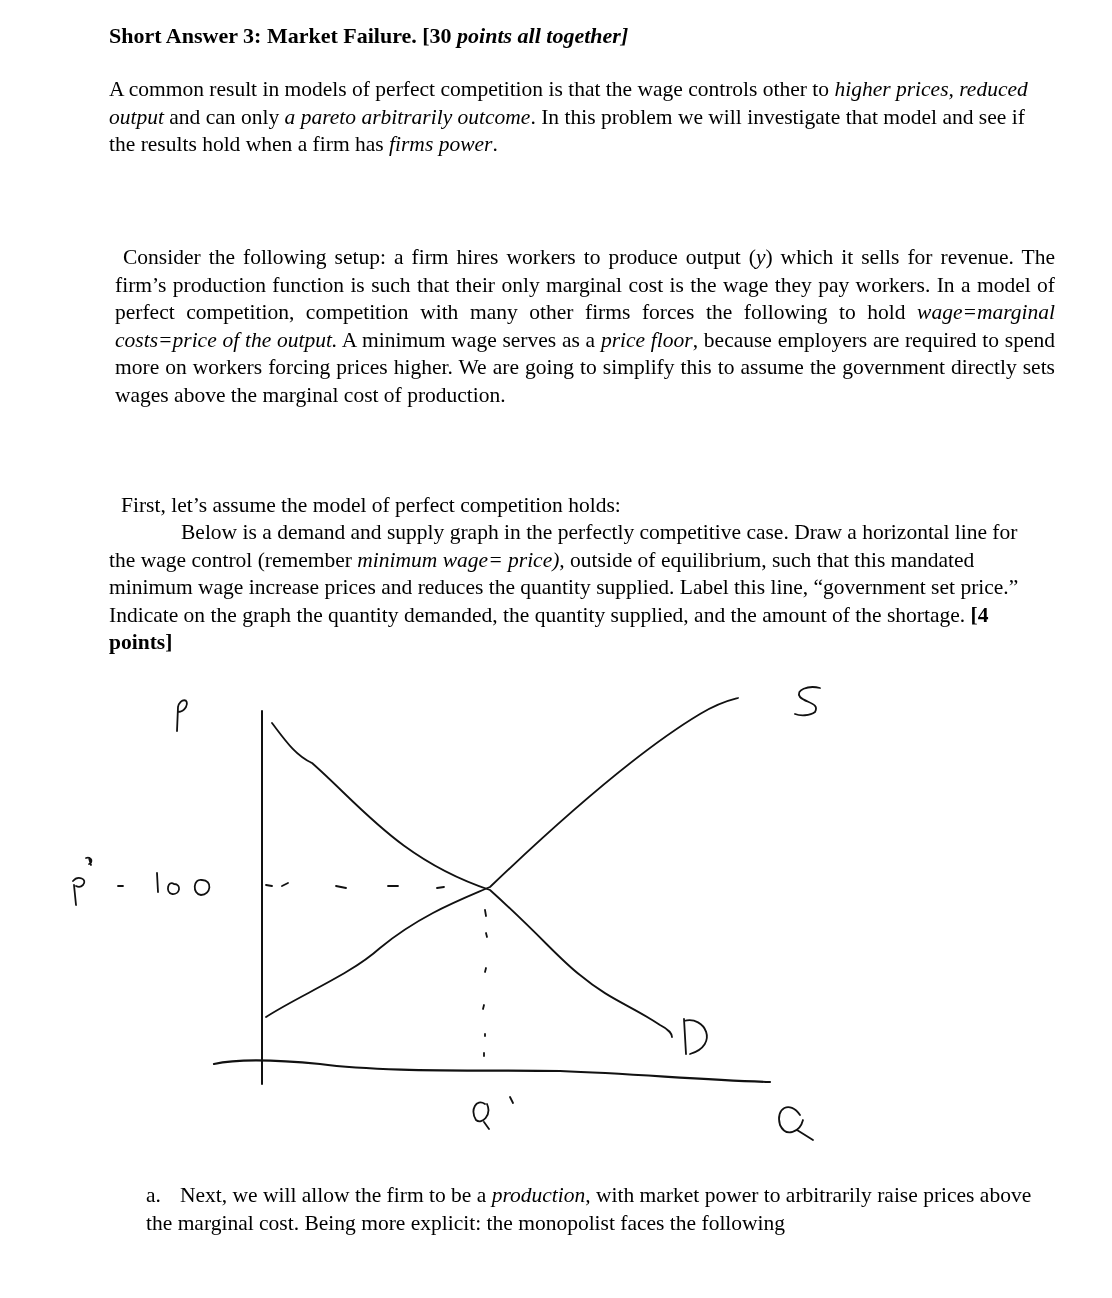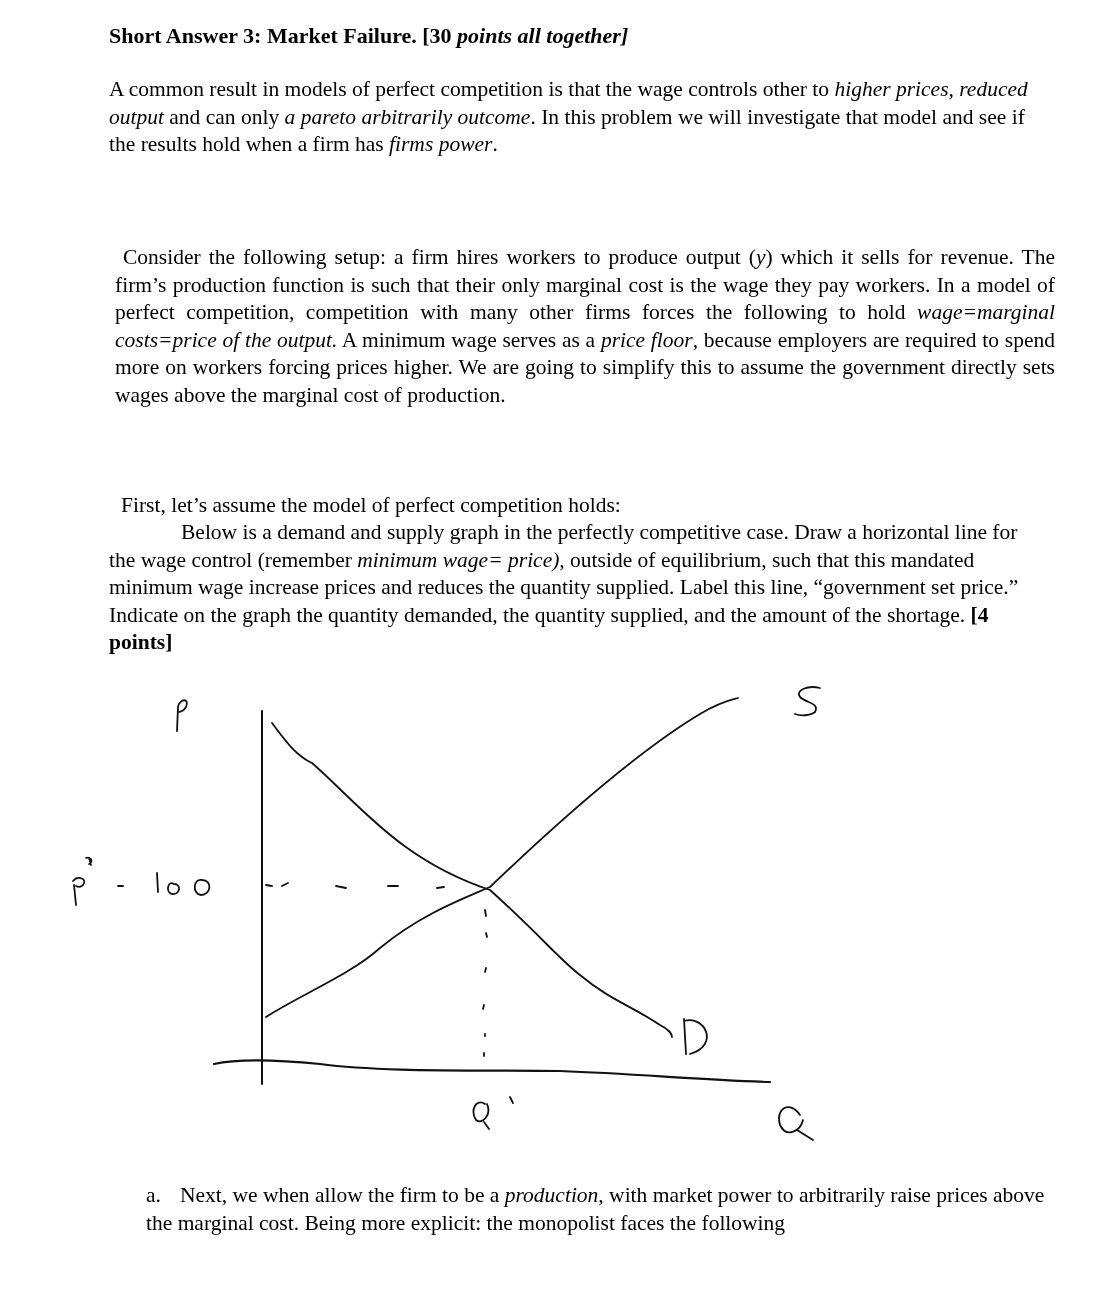--- a/index.html
+++ b/index.html
@@ -45,13 +45,13 @@
   <path d="M485 910 L486 916 M486 933 L487 937 M486 968 L485 972 M484 1005 L483 1009 M485 1034 L485 1036 M484 1053 L484 1056" stroke-width="1.8"></path>
 
   <path d="M177 731 L178 707 C 180 698, 190 698, 186 707 C 183 712, 178 712, 178 712" stroke-width="1.8"></path>
   <path d="M820 688 C 808 685, 795 690, 800 697 C 806 703, 820 703, 815 712 C 810 716, 800 716, 795 714" stroke-width="1.8"></path>
   <path d="M684 1019 L686 1054 M684 1021 C 705 1015, 720 1045, 690 1054" stroke-width="1.8"></path>
   <path d="M800 1115 C 790 1100, 775 1108, 780 1125 C 786 1138, 800 1132, 803 1120 M797 1130 L813 1140" stroke-width="1.8"></path>
   <path d="M485 1104 C 476 1098, 470 1110, 476 1120 C 482 1125, 492 1115, 487 1104 M484 1122 L489 1129 M510 1097 L513 1103" stroke-width="1.8"></path>
   <path d="M74 885 L76 905 M73 881 C 78 875, 88 879, 83 885 C 80 888, 76 886, 76 886 M89 858 L91 865 M86 858 C 92 856, 93 863, 89 864 M118 886 L123 886 M157 873 L158 892 M174 884 C 168 880, 165 892, 172 894 C 180 895, 182 884, 174 884 M202 880 C 193 878, 192 894, 201 895 C 211 895, 213 880, 202 880" stroke-width="1.8"></path>
 </svg>
 
-<p class="p para5"><span class="lbl">a.</span><span>Next, we when allow the firm to be a </span><i>production,</i><span> with market power to arbitrarily raise prices above the marginal cost.  Being more explicit: the monopolist faces the following</span></p>
+<p class="p para5"><span class="lbl">a.</span><span>Next, we will allow the firm to be a </span><i>production,</i><span> with market power to arbitrarily raise prices above the marginal cost.  Being more explicit: the monopolist faces the following</span></p>
 
 </body></html>

